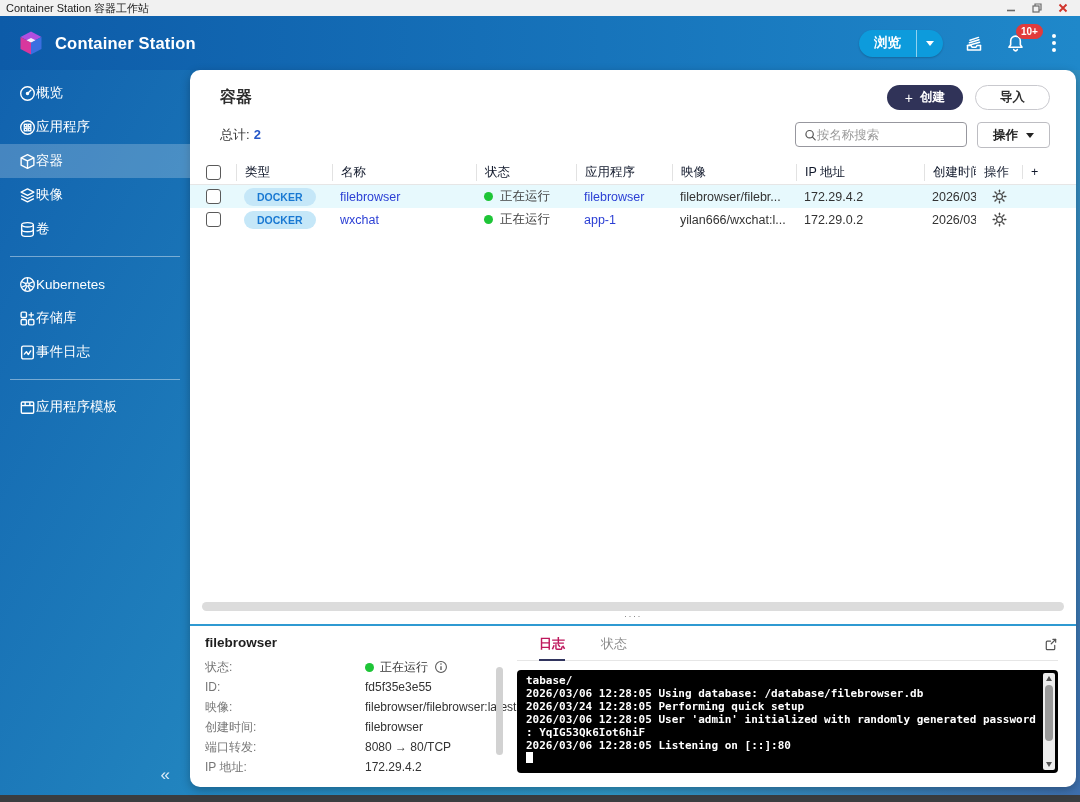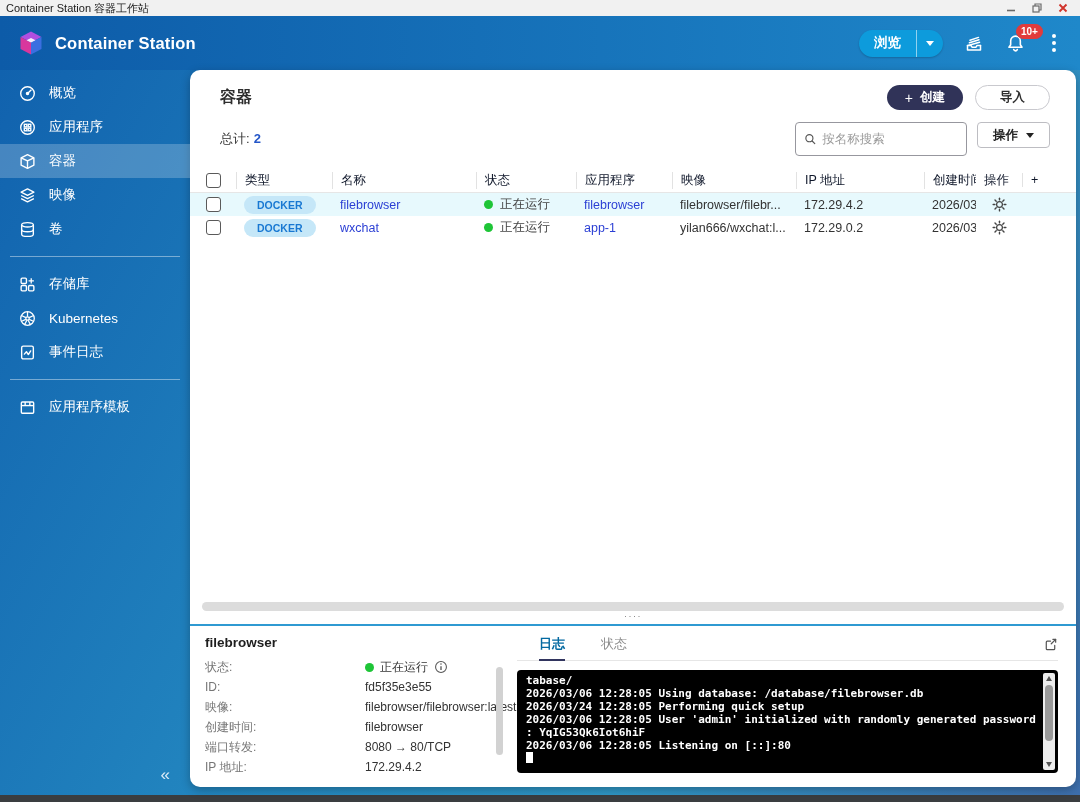--- a/index.html
+++ b/index.html
@@ -31,21 +31,21 @@
     font-weight:bold; line-height:13px; padding:0 4px; border-radius:8px; border:1px solid #e23b3b; }
   .kebab { display:flex; flex-direction:column; gap:3px; padding:2px 6px; cursor:pointer; }
   .kebab i { width:4px; height:4px; border-radius:50%; background:#fff; }
 
   
   .main { flex:1; display:flex; position:relative;
     background:linear-gradient(118deg,#1162ae 0%, #2387c0 42%, #2f97c6 68%, #3e6fad 100%); }
 
   
   .sidebar { width:190px; flex:0 0 auto; color:#fff; padding-top:6px; position:relative; }
-  .side-item { display:flex; align-items:center; gap:13px; height:34px; padding-left:19px;
+  .side-item { display:flex; align-items:center; height:34px; padding-left:19px;
     font-size:13.5px; cursor:pointer; white-space:nowrap; }
   .side-item.active { background:rgba(255,255,255,.22); }
   .side-item svg { flex:0 0 auto; }
   .side-divider { height:1px; background:rgba(255,255,255,.42); margin:10px 10px; }
   .collapse { position:absolute; bottom:10px; right:20px; font-size:17px; color:#dcebf7; cursor:pointer; }
 
   
   .content { flex:1; display:flex; flex-direction:column; padding-right:17px; }
   .card { background:#fff; border-radius:10px; height:717px; display:flex; flex-direction:column;
     overflow:hidden; box-shadow:0 3px 10px rgba(0,0,0,.28); }
@@ -56,22 +56,22 @@
   .btn-create { background:#303358; color:#fff; border:none; border-radius:13px; height:25px;
     padding:0 18px; font-size:12.5px; display:flex; align-items:center; gap:7px; cursor:pointer; font-weight:bold; }
   .btn-create .plus { font-size:14px; font-weight:normal; }
   .btn-import { background:#fff; color:#2e2e2e; border:1px solid #c9c9ce; border-radius:13px; height:25px;
     padding:0 24px; font-size:12.5px; cursor:pointer; font-weight:bold; }
 
   .toolbar { display:flex; align-items:center; padding:12px 26px 12px 30px; flex:0 0 auto; }
   .total { font-size:13px; color:#333; }
   .total b { color:#2456c8; margin-left:4px; }
   .toolbar-right { margin-left:auto; display:flex; gap:10px; }
-  .search-box { width:172px; height:34px; border:1px solid #97979e; border-radius:4px; display:flex;
-    align-items:center; padding:0 8px; gap:6px; background:#fff; }
+  .search-box { width:172px; height:25px; border:1px solid #97979e; border-radius:4px; display:flex;
+    align-items:center; padding:0 8px; gap:0; background:#fff; }
   .search-box input { border:none; outline:none; width:100%; font-size:12.5px; color:#333; background:transparent; }
   .search-box input::placeholder { color:#9a9a9a; }
   .btn-actions { width:73px; height:26px; border:1px solid #bdbdc2; border-radius:4px; background:#fff;
     font-size:12.5px; font-weight:bold; display:flex; align-items:center; justify-content:center; gap:8px;
     color:#222; cursor:pointer; }
 
   
   .table { flex:1; display:flex; flex-direction:column; font-size:12.5px; min-height:0;
     --cols:46px 96px 144px 100px 96px 124px 128px 52px 46px 1fr; }
   .thead { display:grid; grid-template-columns:var(--cols); height:25px; align-items:center;
@@ -102,21 +102,21 @@
   .detail-title { font-weight:bold; font-size:13.5px; color:#1e1e1e; margin-bottom:7px; }
   .drow { display:flex; font-size:12px; line-height:20px; }
   .dlabel { width:160px; flex:0 0 auto; color:#767676; }
   .dvalue { color:#333; display:flex; align-items:center; gap:6px; white-space:nowrap; }
   .vscroll { position:absolute; right:2px; top:32px; width:7px; height:88px; background:#d2d2d2;
     border-radius:4px; cursor:pointer; }
 
   .logpane { flex:1; display:flex; flex-direction:column; margin-left:12px; min-width:0; }
   .tabs { display:flex; gap:36px; border-bottom:1px solid #e6e6e6; padding-left:22px; align-items:flex-end; flex:0 0 auto; }
   .tab { font-size:13px; color:#8a8a8a; padding-bottom:6px; cursor:pointer; border-bottom:2px solid transparent; margin-bottom:-1px; }
-  .tab.active { color:#0369a1; font-weight:bold; border-bottom-color:#32355f; }
+  .tab.active { color:#be185d; font-weight:bold; border-bottom-color:#32355f; }
   .ext-icon { margin-left:auto; color:#555; cursor:pointer; padding-bottom:4px; }
 
   .terminal { flex:1; margin-top:9px; background:#000; border-radius:4px; position:relative;
     padding:5px 22px 5px 9px; color:#fff; overflow:hidden;
     font-family:"DejaVu Sans Mono","Liberation Mono",monospace; font-size:11px; line-height:12.9px; font-weight:bold; }
   .tline { white-space:pre; overflow:hidden; }
   .cursor { display:inline-block; width:7px; height:11px; background:#fff; vertical-align:-1px; }
   .term-scroll { position:absolute; right:3px; top:3px; bottom:3px; width:12px; background:#ededed;
     border-radius:2px; display:flex; flex-direction:column; align-items:center; padding:3px 0; }
   .tri-up { width:0;height:0;border-left:3.5px solid transparent;border-right:3.5px solid transparent;
@@ -235,35 +235,35 @@
           <ellipse cx="8" cy="3.6" rx="5.5" ry="2.1"></ellipse>
             <path d="M2.5 3.6 V12.4 a5.5 2.1 0 0 0 11 0 V3.6"></path>
             <path d="M2.5 8 a5.5 2.1 0 0 0 11 0"></path>
           </svg>
         <span>卷</span>
       </div>
 
       <div class="side-divider"></div>
 
       <div class="side-item">
+        <svg width="17" height="17" viewBox="0 0 16 16" fill="none" stroke="#fff" stroke-width="1.2">
+          <circle cx="8" cy="8" r="6.4"></circle>
+            <circle cx="8" cy="8" r="1.6"></circle>
+          <path d="M8 1.6 V6.4 M13.8 5.2 L9.5 7.2 M14 10.8 L9.6 8.9 M10.8 13.9 L8.6 9.6 M5.2 13.9 L7.4 9.6 M2 10.8 L6.4 8.9 M2.2 5.2 L6.5 7.2"></path>
+          </svg>
+        <span>Kubernetes</span>
+      </div>
+      <div class="side-item">
         <svg width="17" height="17" viewBox="0 0 16 16" fill="none" stroke="#fff" stroke-width="1.3">
           <rect x="2" y="2" width="5" height="5" rx="1"></rect>
             <rect x="2" y="9" width="5" height="5" rx="1"></rect>
             <rect x="9" y="9" width="5" height="5" rx="1"></rect>
           <path d="M11.5 2 v5 M9 4.5 h5" stroke-width="1.2"></path>
           </svg>
         <span>存储库</span>
-      </div>
-      <div class="side-item">
-        <svg width="17" height="17" viewBox="0 0 16 16" fill="none" stroke="#fff" stroke-width="1.2">
-          <circle cx="8" cy="8" r="6.4"></circle>
-            <circle cx="8" cy="8" r="1.6"></circle>
-          <path d="M8 1.6 V6.4 M13.8 5.2 L9.5 7.2 M14 10.8 L9.6 8.9 M10.8 13.9 L8.6 9.6 M5.2 13.9 L7.4 9.6 M2 10.8 L6.4 8.9 M2.2 5.2 L6.5 7.2"></path>
-          </svg>
-        <span>Kubernetes</span>
       </div>
       <div class="side-item">
         <svg width="17" height="17" viewBox="0 0 16 16" fill="none" stroke="#fff" stroke-width="1.3" stroke-linejoin="round">
           <rect x="2.5" y="2" width="11" height="12" rx="1.5"></rect>
             <path d="M5 9.5 l2-2.2 1.8 2.6 2.2-3.4" stroke-linecap="round"></path>
           </svg>
         <span>事件日志</span>
       </div>
 
       <div class="side-divider"></div>

